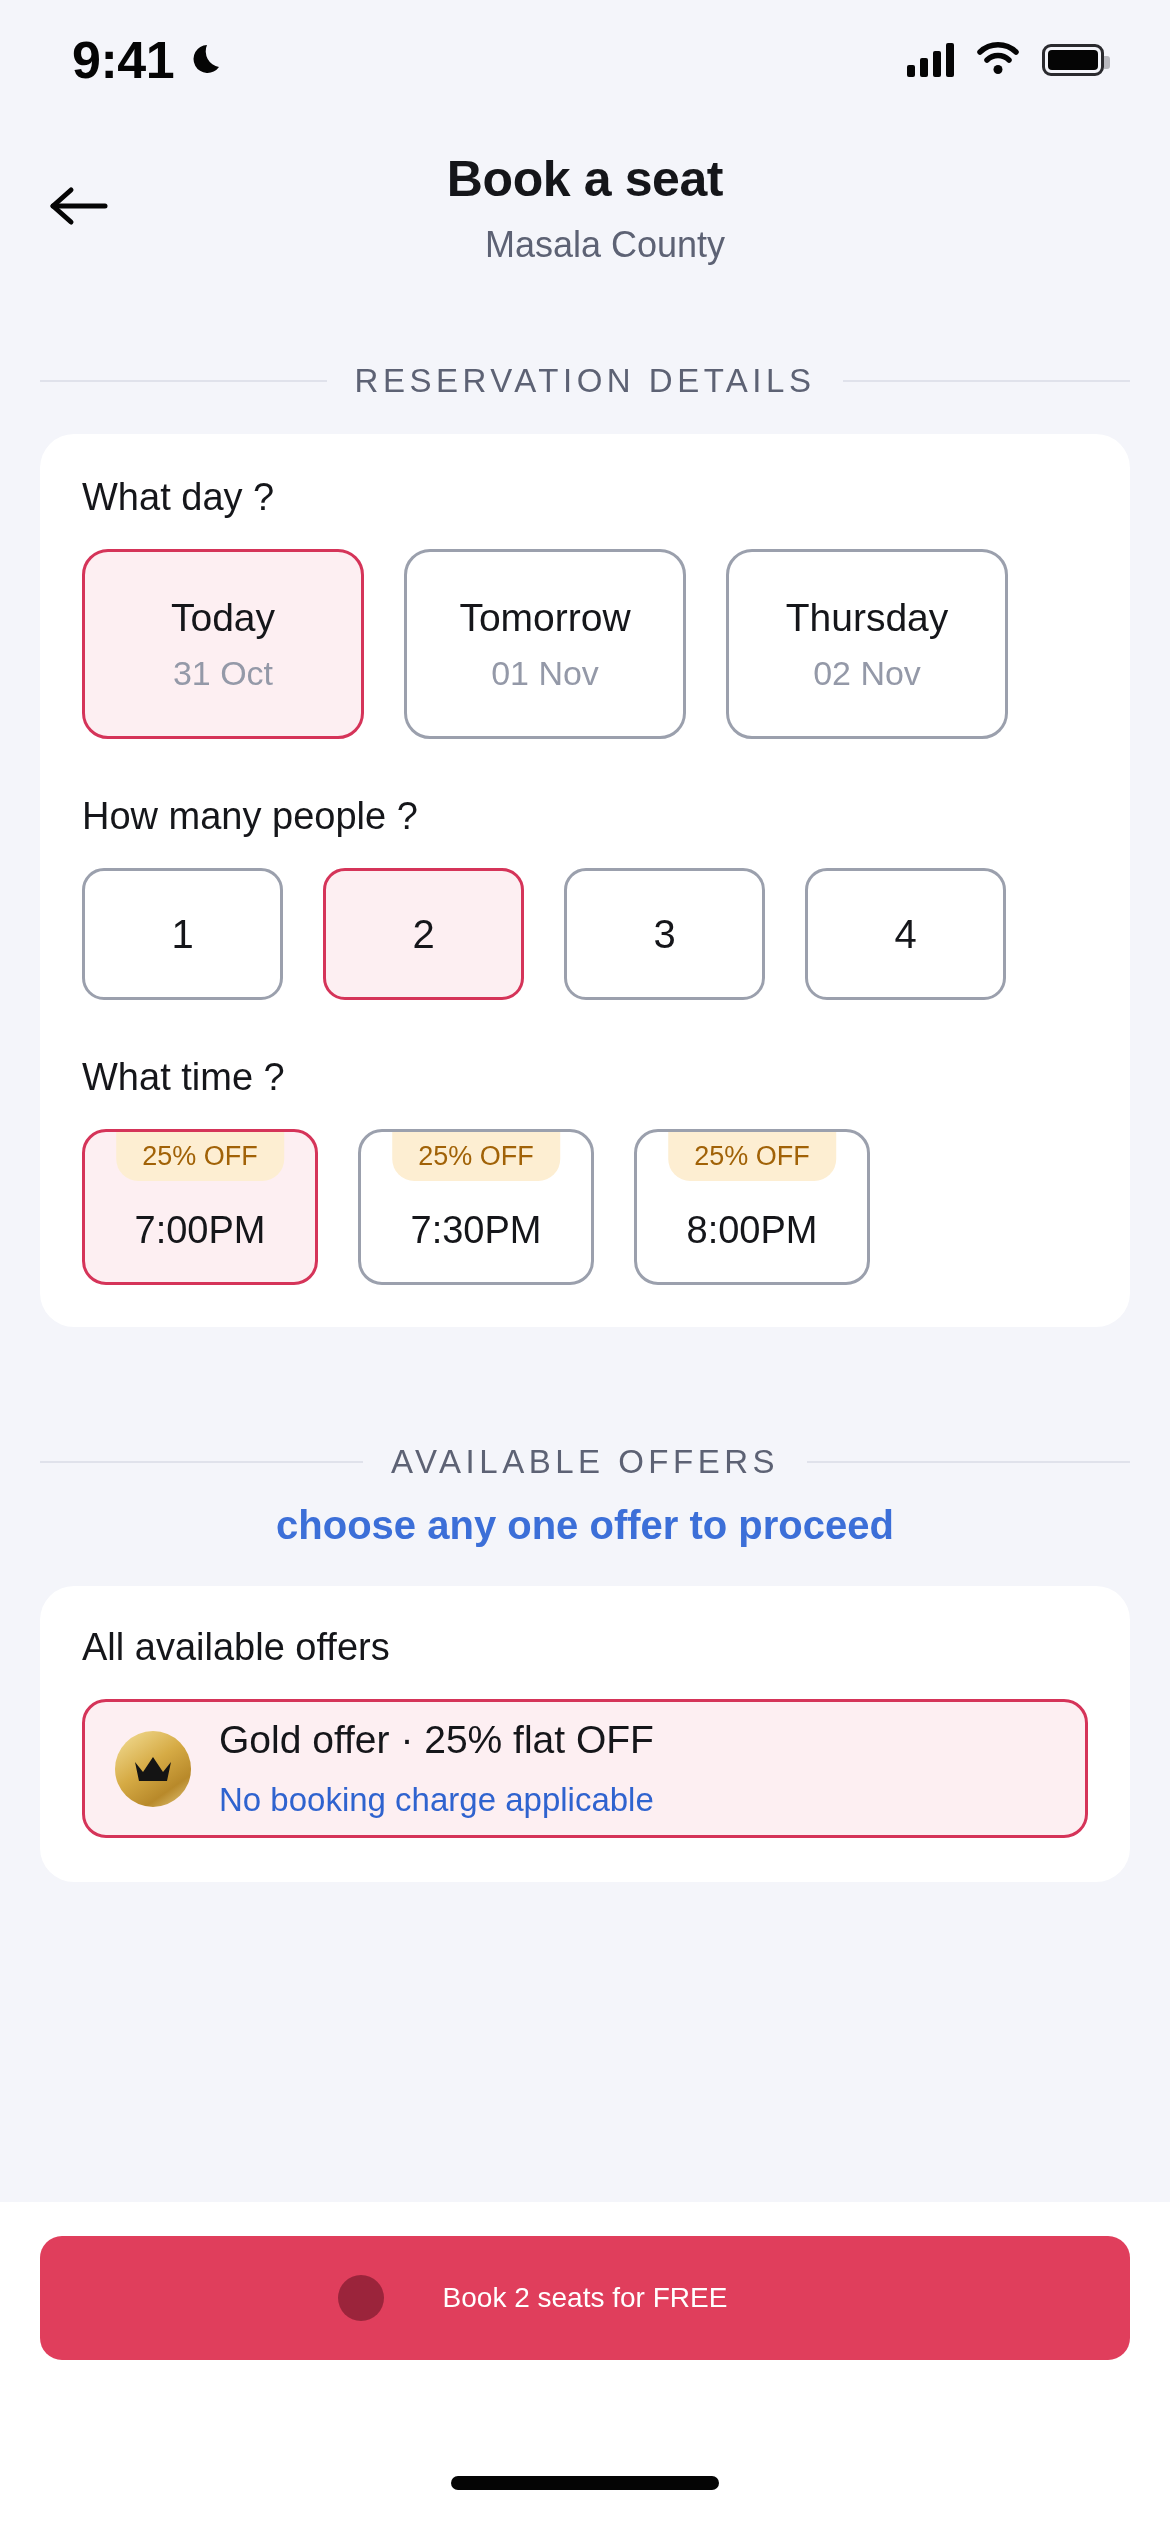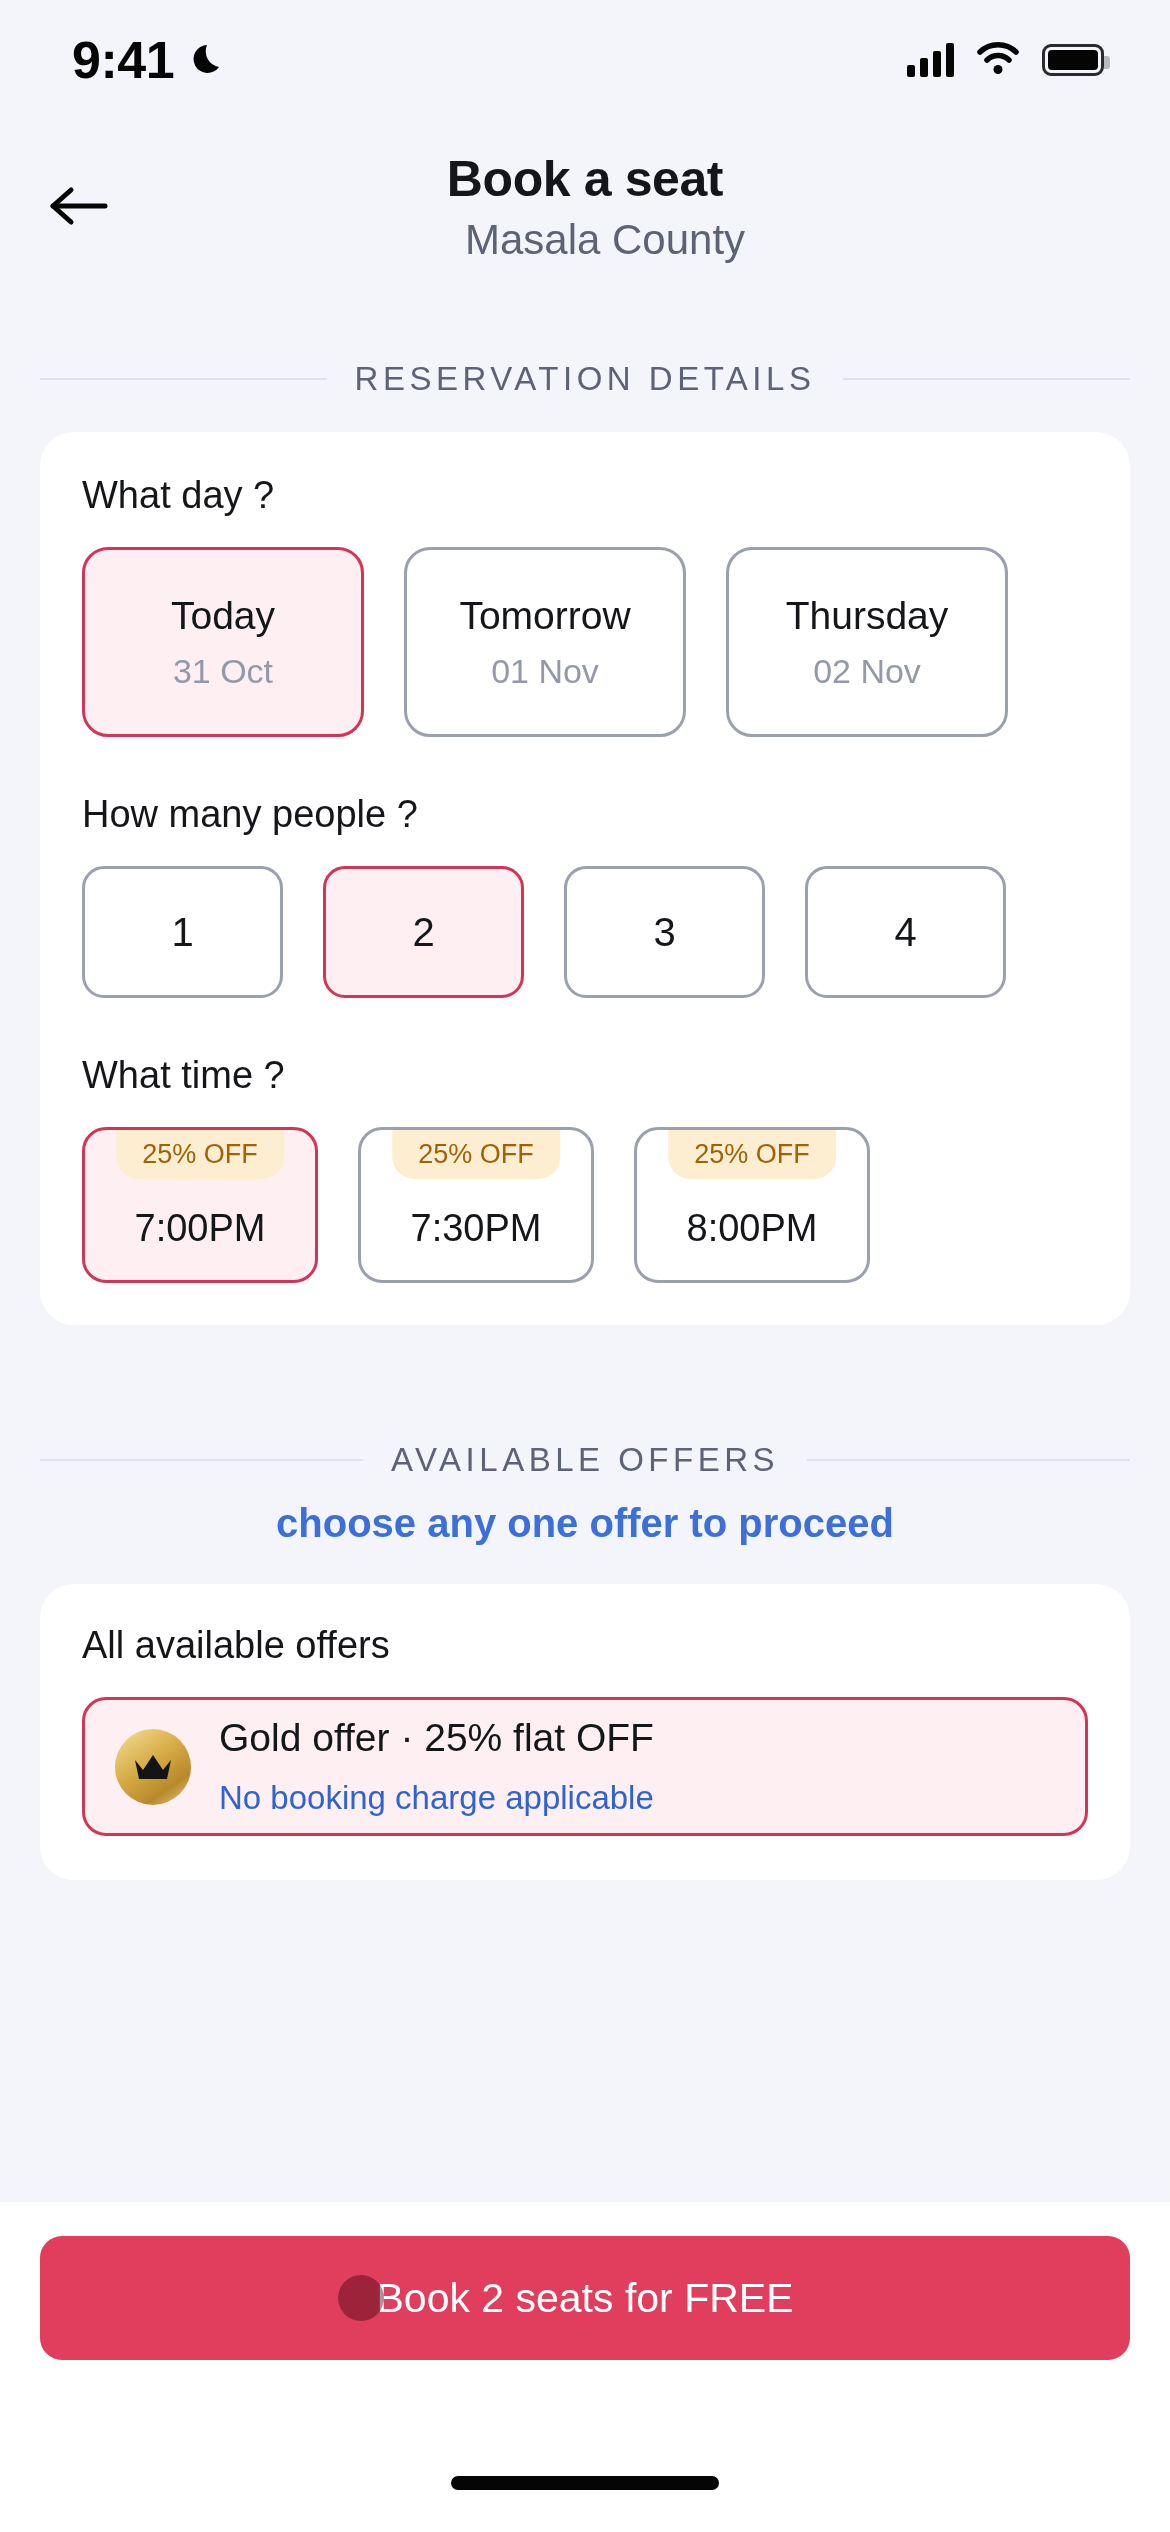--- a/index.html
+++ b/index.html
@@ -53,21 +53,21 @@
   .back-btn {
     position:absolute; left:40px; top:48px;
     width:80px; height:80px;
     display:flex; align-items:center; justify-content:center;
   }
   .title-wrap { text-align:center; }
   .page-title {
     font-size:50px; font-weight:700; color:#15161a; letter-spacing:-0.4px;
   }
   .page-sub {
-    font-size:42px; color:#5d6274; margin-top:8px; font-weight:400;padding-left:40px;
+    font-size:36px; color:#5d6274; margin-top:16px; font-weight:400;padding-left:40px;
   }
 
   
   .sec-divider {
     display:flex; align-items:center; gap:28px;
     padding:0 40px; margin:56px 0 34px;
   }
   .sec-divider .ln { flex:1 1 auto; height:2px; background:#e0e2eb; }
   .sec-divider .lbl {
     font-size:33px; letter-spacing:4.5px; color:#5d6274; font-weight:400;
@@ -178,21 +178,21 @@
     background:#ffffff;
     padding:34px 40px 0;
     height:330px;
   }
   .cta {
     width:100%; height:124px;
     background:#e03e5c;
     border:none;
     border-radius:22px;
     color:#ffffff;
-    font-size:41px;
+    font-size:28px;
     font-family:"Liberation Sans", sans-serif;
     display:flex; align-items:center; justify-content:center;
   }
   .home-indicator {
     position:absolute; left:50%; transform:translateX(-50%);
     bottom:42px;
     width:268px; height:14px; border-radius:8px; background:#050505;
   }
   .touch-dot {
     position:absolute;

